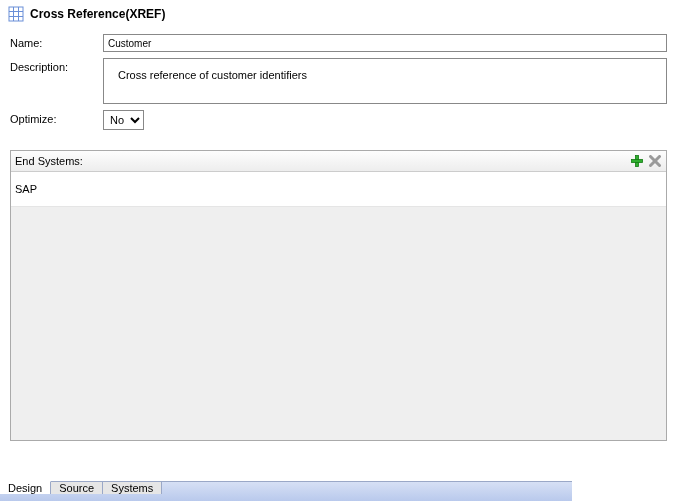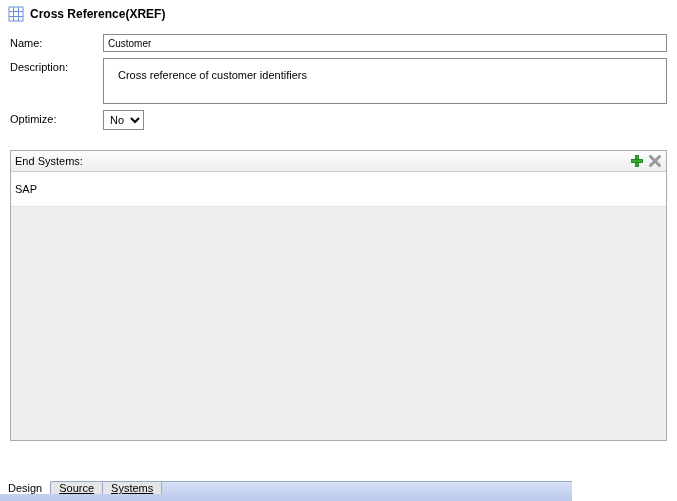--- a/index.html
+++ b/index.html
@@ -143,21 +143,20 @@
     cursor: pointer;
     font-size: 11px;
   }
   .tab.active {
     background: #fff;
     border-top: 1px solid #fff;
     margin-top: -1px;
   }
   .tab.inactive {
     background: #e6e6e6;
-    text-decoration: underline;
   }
 </style>
 </head>
 <body>
 
 <div class="header">
   <span class="header-icon">
     <svg width="16" height="16" viewBox="0 0 16 16">
       <rect x="1" y="1" width="14" height="14" fill="#fff" stroke="#6a8fd8" stroke-width="1"></rect>
       <line x1="1" y1="5.5" x2="15" y2="5.5" stroke="#6a8fd8"></line>

